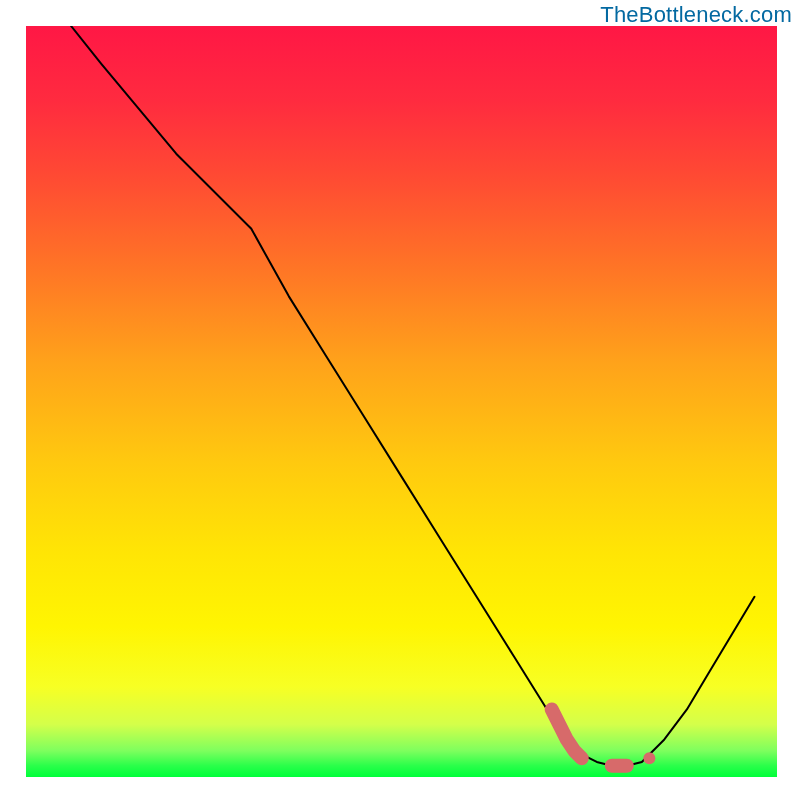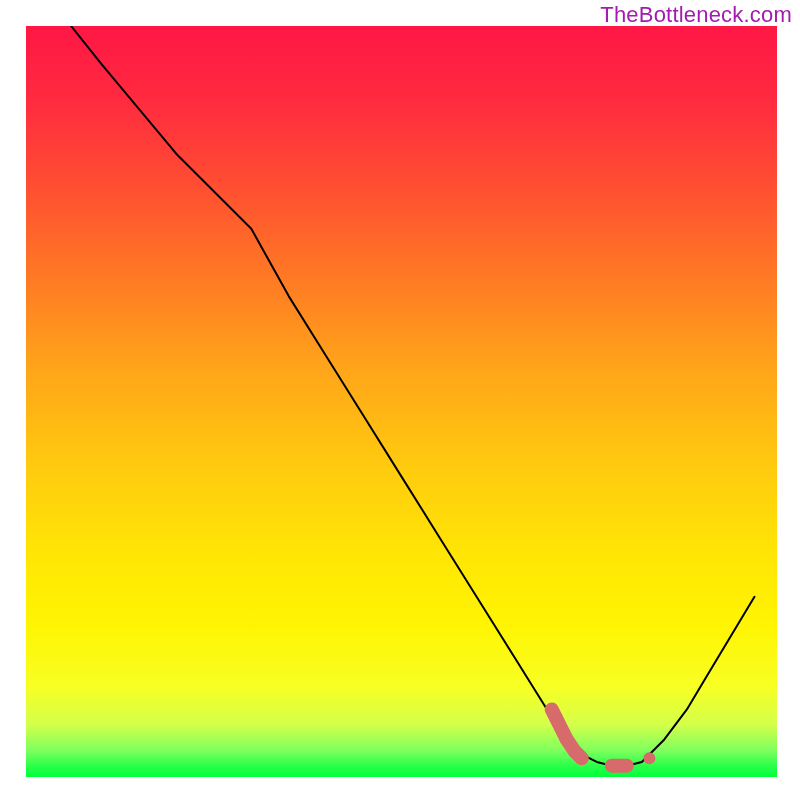--- a/index.html
+++ b/index.html
@@ -13,21 +13,21 @@
   }
   .stage {
     position: relative;
     width: 800px;
     height: 800px;
   }
   .watermark {
     position: absolute;
     top: 2px;
     right: 8px;
-    color: #a21caf;
+    color: #0369a1;
     font-size: 22px;
     font-weight: 400;
     letter-spacing: 0.2px;
     z-index: 10;
   }
   svg {
     display: block;
   }
 </style>
 </head>

